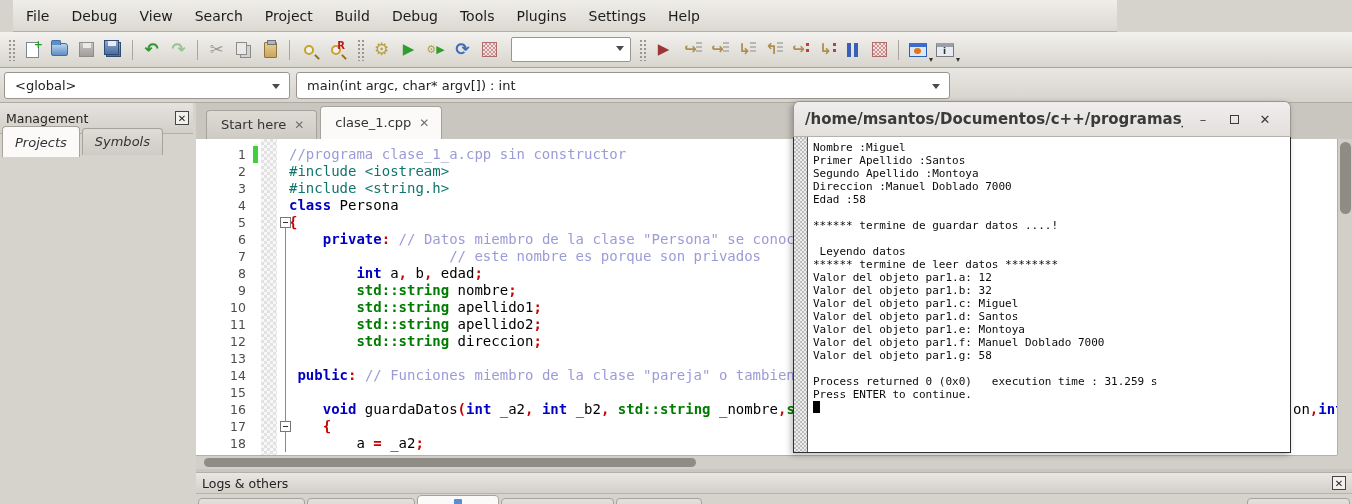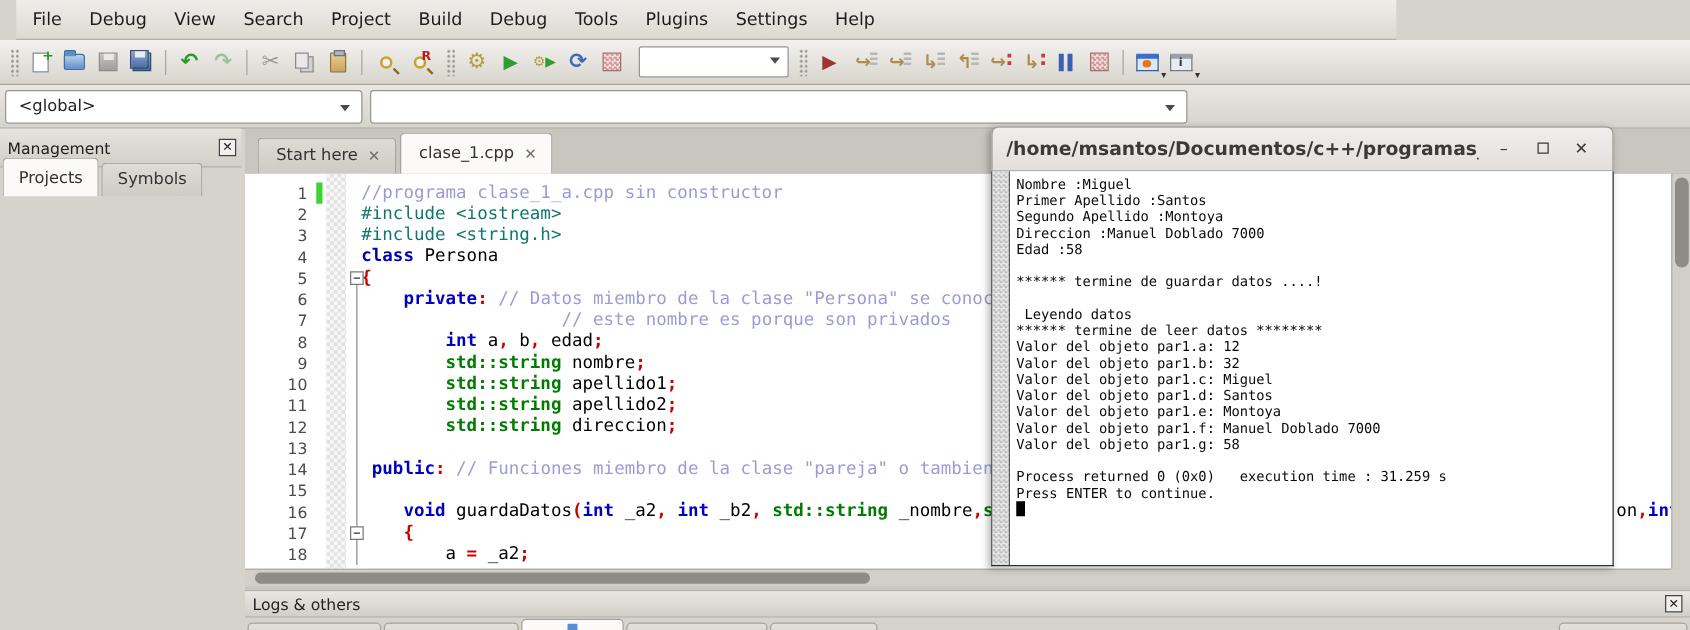--- a/index.html
+++ b/index.html
@@ -87,21 +87,21 @@
   #func-combo { width:654px; margin-left:6px; }
 
   
   #management { left:0; top:103px; width:193px; height:401px; background:#d6d3cc; }
   #mgmt-header { left:0; top:0; width:193px; height:31px; background:linear-gradient(#e5e3de,#d2cfc8);
     border-bottom:1px solid #b4b0a9; display:flex; align-items:center; padding:0 4px 0 6px; position:absolute; }
   #mgmt-header .cap { font-size:12.5px; color:#222; flex:1; }
   .closebox { width:14px; height:14px; border:1px solid #444; background:#f2f0ed;
     display:flex; align-items:center; justify-content:center; font-size:10px; font-weight:bold; color:#222; }
   #mgmt-tabs { position:absolute; left:0; top:23px; width:193px; height:31px; display:flex;
-    align-items:flex-end; padding-left:2px; }
+    align-items:center; padding-left:2px;font-style:italic; }
   .mtab { font-size:13px; color:#333; padding:5px 12px; border:1px solid #a7a39c; border-bottom:none;
     border-radius:4px 4px 0 0; background:linear-gradient(#dfdcd6,#cfccc5); margin-right:2px; height:27px; }
   .mtab.active { background:#fbfaf8; height:31px; padding-top:8px; }
   #mgmt-body { position:absolute; left:0; top:54px; width:193px; height:347px; background:#ffffff;
     border-top:1px solid #a7a39c; }
   #ws-item { display:flex; align-items:center; gap:6px; padding:10px 0 0 26px; font-size:13.5px; color:#111; }
   .ws-icon { width:15px; height:15px; border-radius:50%;
     background:radial-gradient(circle at 35% 30%, #cfe4ff 15%, #4d8fe0 60%, #1d54a8 100%);
     border:1px solid #1a4a93; }
 
@@ -312,20 +312,21 @@
       </span>
     </span>
 </div>
 
 <div id="symrow" class="abs">
   <div id="scope-combo" class="combo">
     <span>&lt;global&gt;</span>
     <span class="dar"></span>
   </div>
   <div id="func-combo" class="combo">
+    <span>main(int argc, char* argv[]) : int</span>
     <span class="dar"></span>
   </div>
 </div>
 
 <div id="management" class="abs">
   <div id="mgmt-header">
     <span class="cap">Management</span>
     <span class="closebox">✕</span>
   </div>
   <div id="mgmt-tabs">

